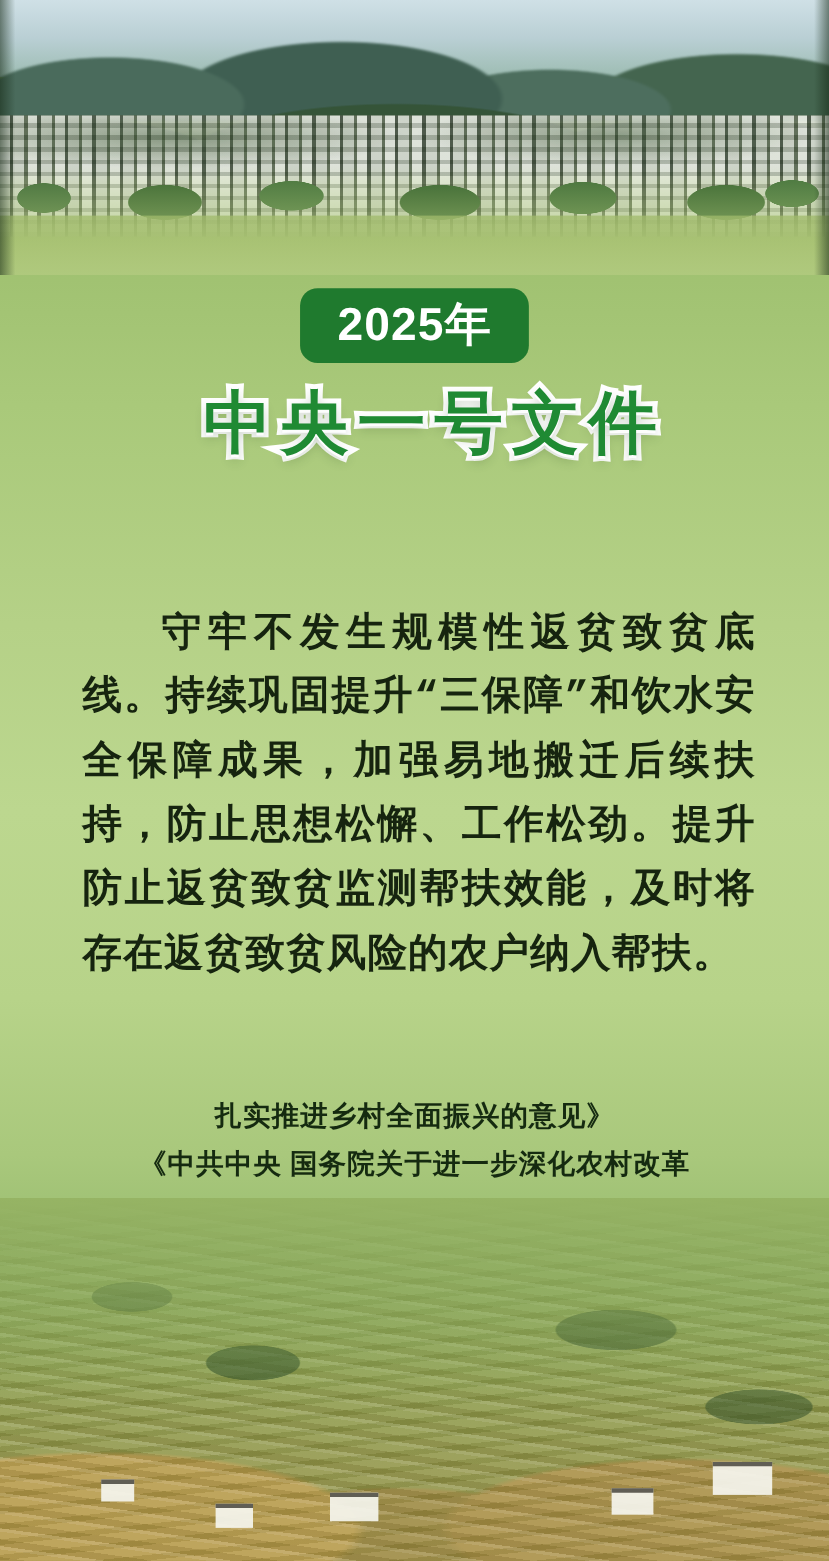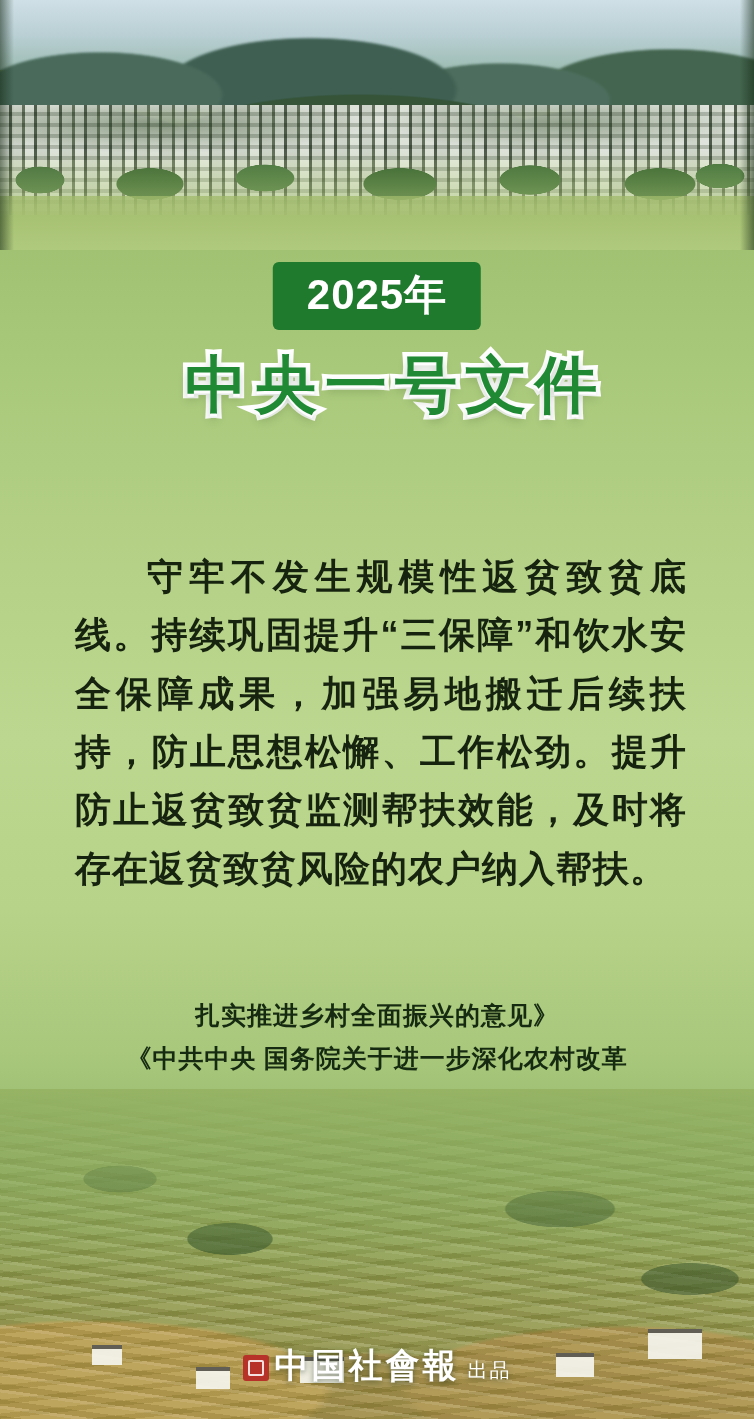--- a/index.html
+++ b/index.html
@@ -168,21 +168,21 @@
     position:absolute;
     left:50%; transform:translateX(-50%);
     top:262px;
     background:#1f7a2e;
     color:#ffffff;
     font-family:"Liberation Sans", sans-serif;
     font-weight:bold;
     font-size:42px;
     line-height:1;
     padding:12px 34px 14px;
-    border-radius:6px;
+    border-radius:16px;
     letter-spacing:1px;
     white-space:nowrap;
   }
   .main-title {
     position:absolute;
     left:0; top:352px; width:754px;
     text-align:center;
     font-family:"Liberation Sans", sans-serif;
     font-weight:bold;
     font-size:62px;
@@ -192,21 +192,21 @@
     -webkit-text-stroke: 9px #ffffff;
     paint-order: stroke fill;
     text-shadow:
       0 3px 0 rgba(255,255,255,0.9),
       0 6px 10px rgba(40,70,30,0.25);
     margin-left: 18px;
   }
   .body-text {
     position:absolute;
     left:75px; top:548px; width:612px;
-    font-family:Liberation Sans, sans-serif;
+    font-family:Liberation Mono, monospace;
     font-weight:bold;
     font-size:36px;
     line-height:1.62;
     color:#16240f;
     text-align:justify;
     text-indent:2em;
     letter-spacing:1px;
   }
   .source {
     position:absolute;
@@ -291,18 +291,15 @@
 
     <div class="main-title">中央一号文件</div>
 
     <div class="body-text">守牢不发生规模性返贫致贫底线。持续巩固提升“三保障”和饮水安全保障成果，加强易地搬迁后续扶持，防止思想松懈、工作松劲。提升防止返贫致贫监测帮扶效能，及时将存在返贫致贫风险的农户纳入帮扶。</div>
 
     <div class="source">
       <div>扎实推进乡村全面振兴的意见》</div>
       <div>《中共中央 国务院关于进一步深化农村改革</div>
     </div>
 
-    <div class="footer">
-      <span class="seal"></span><span class="brand">中国社會報</span><span class="produced">出品</span>
-    </div>
 
   </div>
 </div>
 
 </body></html>

